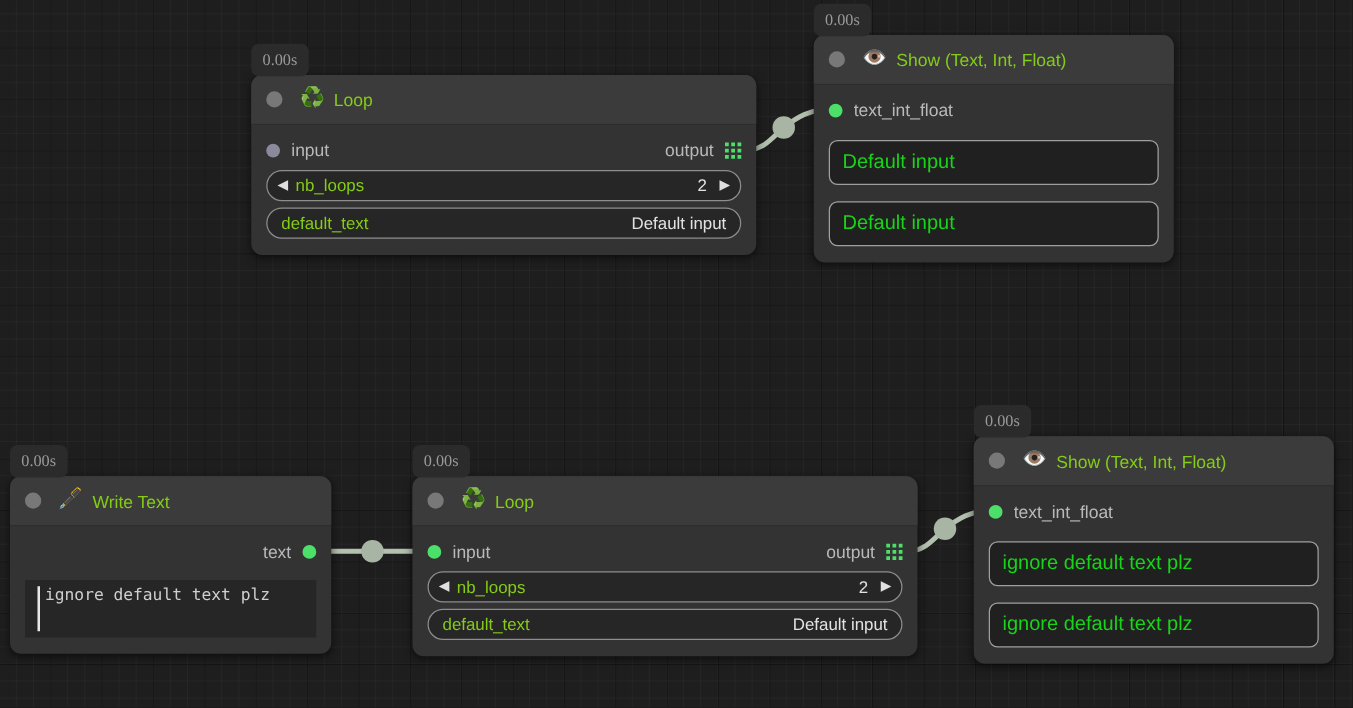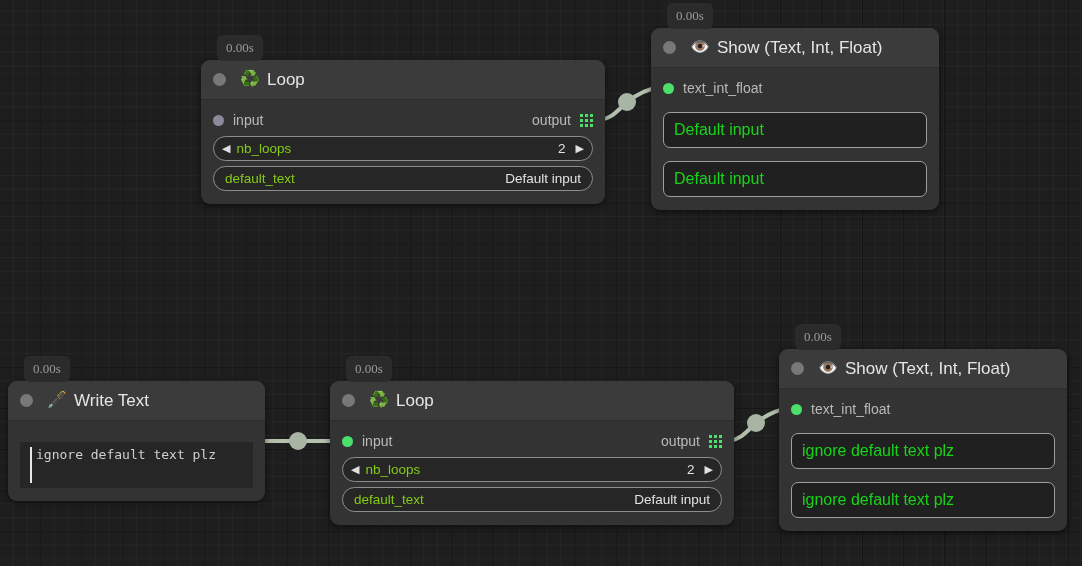--- a/index.html
+++ b/index.html
@@ -54,21 +54,21 @@
     position: absolute;
     border-radius: 9px;
     background: #333333;
     box-shadow: 0 2px 7px rgba(0,0,0,0.55);
     z-index: 10;
     overflow: visible;
   }
   .timer-badge {
     position: absolute;
     top: -25px;
-    left: 16px;
+    left: 0;
     background: #2b2b2b;
     color: #9a9a9a;
     font-family: "Liberation Serif", serif;
     font-size: 13px;
     line-height: 1;
     padding: 6px 9px 7px 9px;
     border-radius: 6px;
     z-index: 2;
     white-space: nowrap;
   }
@@ -93,22 +93,22 @@
     margin-left: 14px;
     font-size: 16px;
     line-height: 1;
     width: 18px;
     height: 18px;
     display: inline-block;
     flex: 0 0 auto;
   }
   .node-title {
     margin-left: 9px;
-    color: #e5e5e5;
-    font-size: 17px;
+    color: #84cc16;
+    font-size: 14px;
     white-space: nowrap;
   }
   .node-body {
     padding: 9px 12px 13px 12px;
   }
 
   
   .port-row {
     display: flex;
     justify-content: space-between;
@@ -328,20 +328,26 @@
   </div>
 
   <div class="node" id="node-write-text">
     <div class="timer-badge">0.00s</div>
     <div class="node-header">
       <span class="status-dot"></span>
       <span class="node-emoji">🖋️</span>
       <span class="node-title">Write Text</span>
     </div>
     <div class="node-body">
+      <div class="port-row" style="justify-content:flex-end;">
+        <span class="port-right">
+          <span class="port-label">text</span>
+          <span class="port-dot connected"></span>
+        </span>
+      </div>
       <div class="text-area">
         <span class="caret"></span>
         <span class="editor-text">ignore default text plz</span>
       </div>
     </div>
   </div>
 
   <div class="node" id="node-loop-bottom">
     <div class="timer-badge">0.00s</div>
     <div class="node-header">

